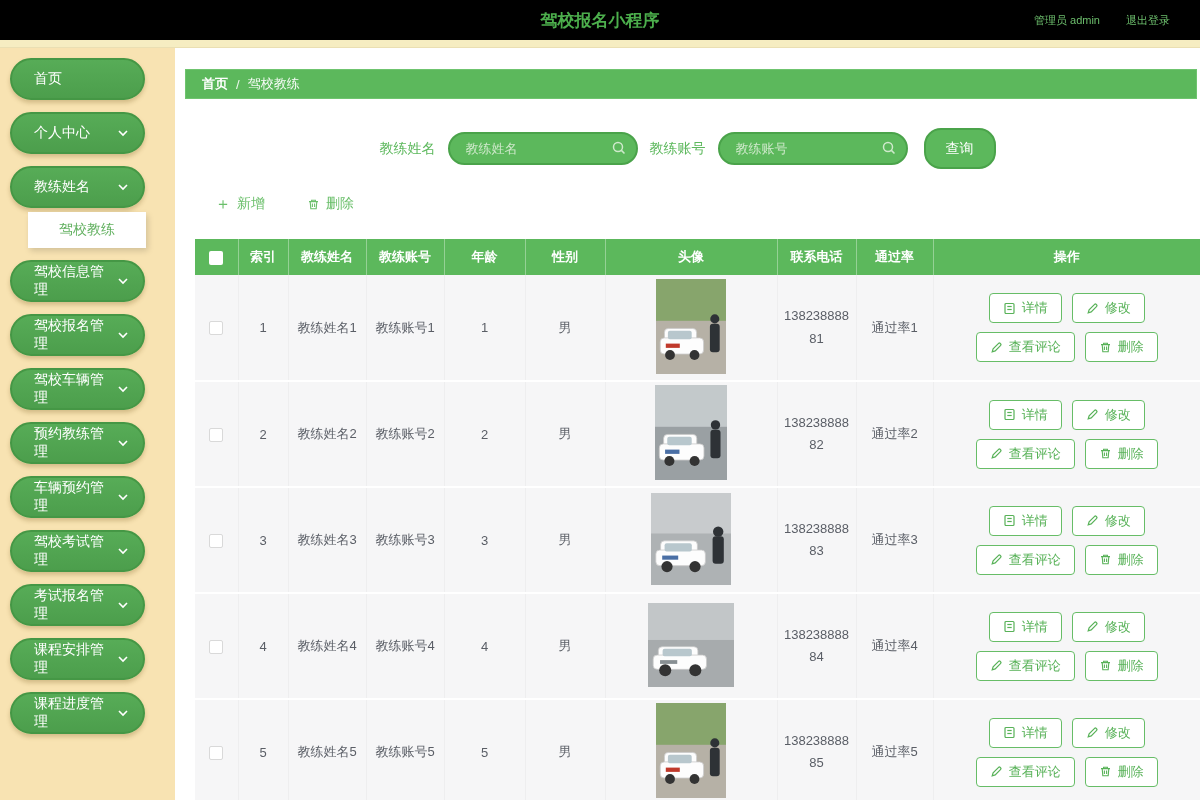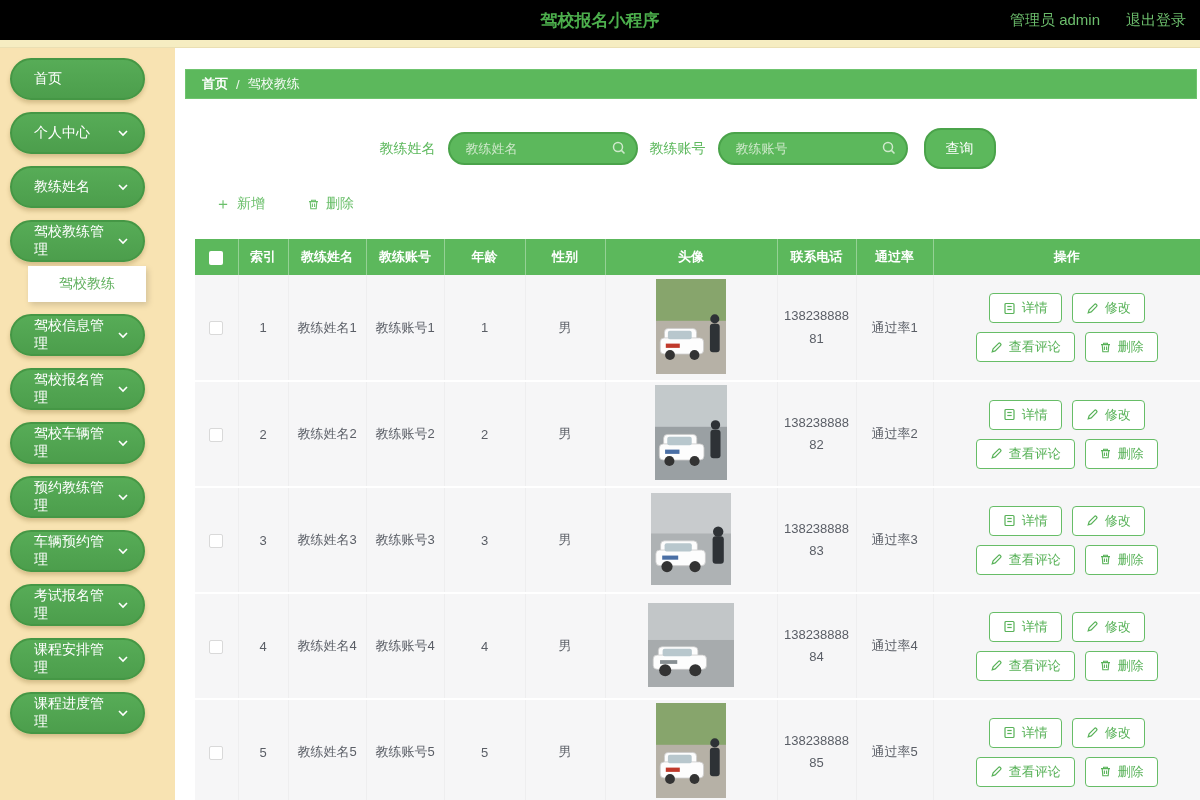--- a/index.html
+++ b/index.html
@@ -1,21 +1,21 @@
 <!DOCTYPE html>
 <html><head>
 <meta charset="utf-8">
 <style>
   * { margin:0; padding:0; box-sizing:border-box; }
   html,body { width:1200px; height:800px; overflow:hidden; font-family:"Liberation Sans","DejaVu Sans",sans-serif; background:#fff; }
 
   
   .top-header { position:relative; height:40px; background:#000000; display:flex; align-items:center; }
   .top-title { position:absolute; left:0; right:0; text-align:center; font-size:17px; font-weight:bold; color:#4cae4c; }
-  .top-right { position:absolute; right:14px; display:flex; gap:26px; font-size:15px; color:#6cbd6c; }
+  .top-right { position:absolute; right:30px; display:flex; gap:26px; font-size:11px; color:#6cbd6c; }
   .top-right span { cursor:pointer; }
   .header-strip { height:8px; background:#f6edc2; border-bottom:1px solid #eadfb3; }
 
   
   .layout { display:flex; height:752px; }
 
   
   .sidebar { width:175px; background:#f8e3b2; padding:10px 0 0 10px; flex:none; overflow:hidden; }
   .side-item { width:135px; height:42px; margin-bottom:12px; border-radius:22px;
     background:linear-gradient(#57ac57,#4c9e4c); border:2px solid #459745;
@@ -111,30 +111,20 @@
     <div class="side-item">
       <span class="lbl">教练姓名</span>
       <span class="chev ico">
             <svg width="12" height="12" viewBox="0 0 12 12">
               <polyline points="2,4 6,8 10,4" fill="none" stroke="#fff" stroke-width="1.6"></polyline>
             </svg>
           </span>
     </div>
   </div>
 
-  <div>
-    <div class="side-item">
-      <span class="lbl">驾校教练管理</span>
-      <span class="chev ico">
-            <svg width="12" height="12" viewBox="0 0 12 12">
-              <polyline points="2,4 6,8 10,4" fill="none" stroke="#fff" stroke-width="1.6"></polyline>
-            </svg>
-          </span>
-    </div>
-  </div>
 <div class="submenu">
         <div class="submenu-item">驾校教练</div>
       </div>
   <div>
     <div class="side-item">
       <span class="lbl">驾校信息管理</span>
       <span class="chev ico">
             <svg width="12" height="12" viewBox="0 0 12 12">
               <polyline points="2,4 6,8 10,4" fill="none" stroke="#fff" stroke-width="1.6"></polyline>
             </svg>
@@ -179,20 +169,30 @@
     <div class="side-item">
       <span class="lbl">车辆预约管理</span>
       <span class="chev ico">
             <svg width="12" height="12" viewBox="0 0 12 12">
               <polyline points="2,4 6,8 10,4" fill="none" stroke="#fff" stroke-width="1.6"></polyline>
             </svg>
           </span>
     </div>
   </div>
 
+  <div>
+    <div class="side-item">
+      <span class="lbl">驾校考试管理</span>
+      <span class="chev ico">
+            <svg width="12" height="12" viewBox="0 0 12 12">
+              <polyline points="2,4 6,8 10,4" fill="none" stroke="#fff" stroke-width="1.6"></polyline>
+            </svg>
+          </span>
+    </div>
+  </div>
 
   <div>
     <div class="side-item">
       <span class="lbl">考试报名管理</span>
       <span class="chev ico">
             <svg width="12" height="12" viewBox="0 0 12 12">
               <polyline points="2,4 6,8 10,4" fill="none" stroke="#fff" stroke-width="1.6"></polyline>
             </svg>
           </span>
     </div>

